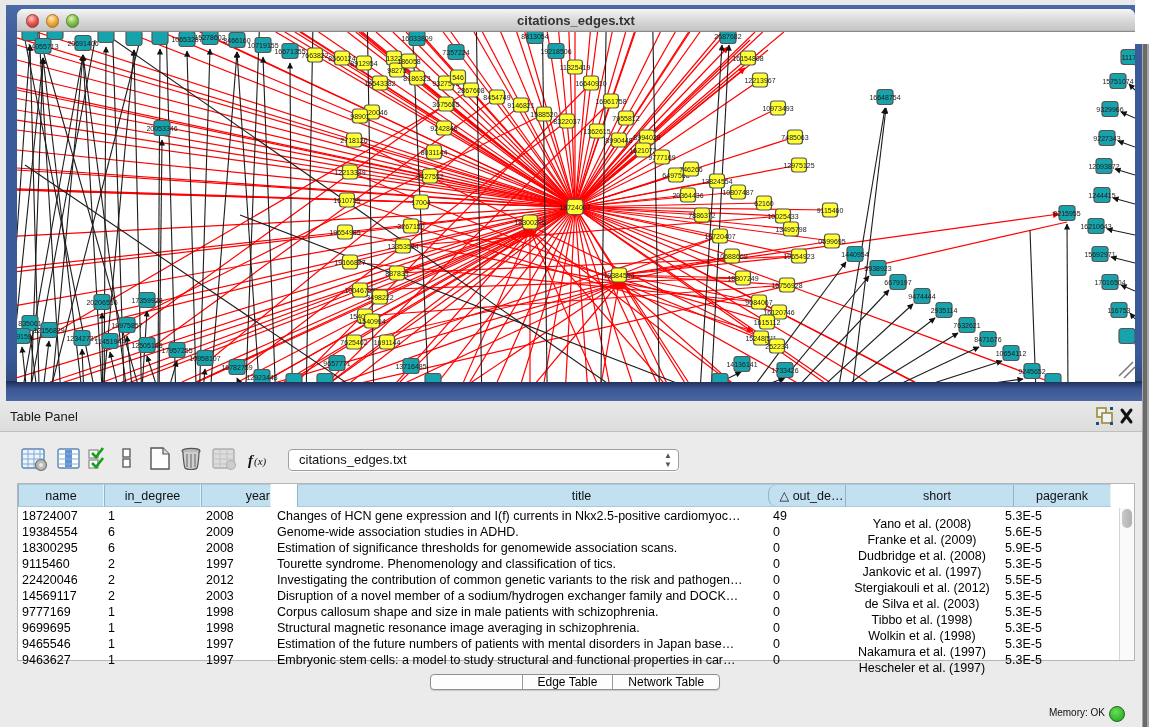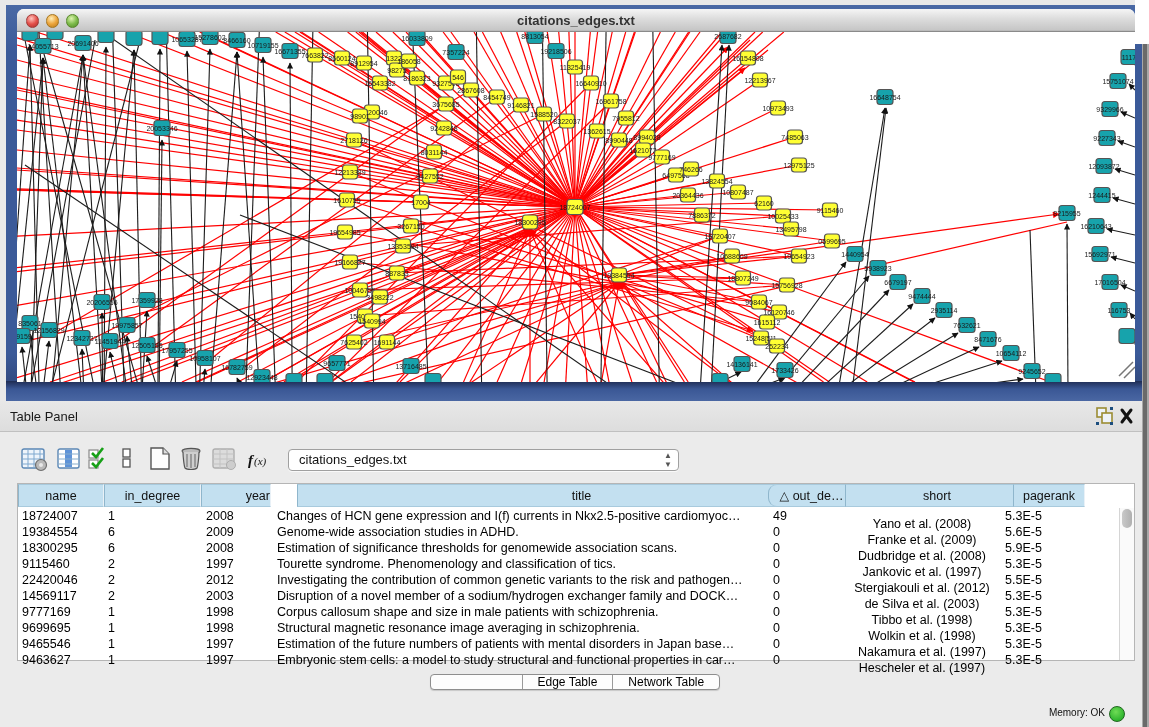--- a/index.html
+++ b/index.html
@@ -714,21 +714,21 @@
     <text x="237" y="19" font-size="11" font-style="italic" fill="#111" font-family="Liberation Serif, serif">(x)</text>
   </svg>
   <div id="combo">citations_edges.txt<span class="arr">▲<br>▼</span></div>
   <div class="tbl-wrap"></div>
   <div class="hcell" style="left:18px;  width:86px;">name</div>
   <div class="hcell" style="left:104px; width:97px;">in_degree</div>
   <div class="hcell" style="left:201px; width:70px;text-align:right;">year</div>
   <div class="hcell" style="left:255px; width:569px;margin-left:42px;">title</div>
   <div class="hcell" style="left:768px; width:87px;border-radius:9px;">△ out_de…</div>
   <div class="hcell" style="left:845px; width:184px;">short</div>
-  <div class="hcell" style="left:1013px;width:72px;">pagerank</div>
+  <div class="hcell" style="left:1013px;width:98px;">pagerank</div>
   <div class="trow" style="top:508px">
       <span class="c0">18724007</span>
       <span class="c1">1</span>
       <span class="c2">2008</span>
       <span class="c3">Changes of HCN gene expression and I(f) currents in Nkx2.5-positive cardiomyoc…</span>
       <span class="c4">49</span>
       <span class="c5">Yano et al. (2008)</span>
       <span class="c6">5.3E-5</span>
     </div>
 <div class="trow" style="top:524px">

